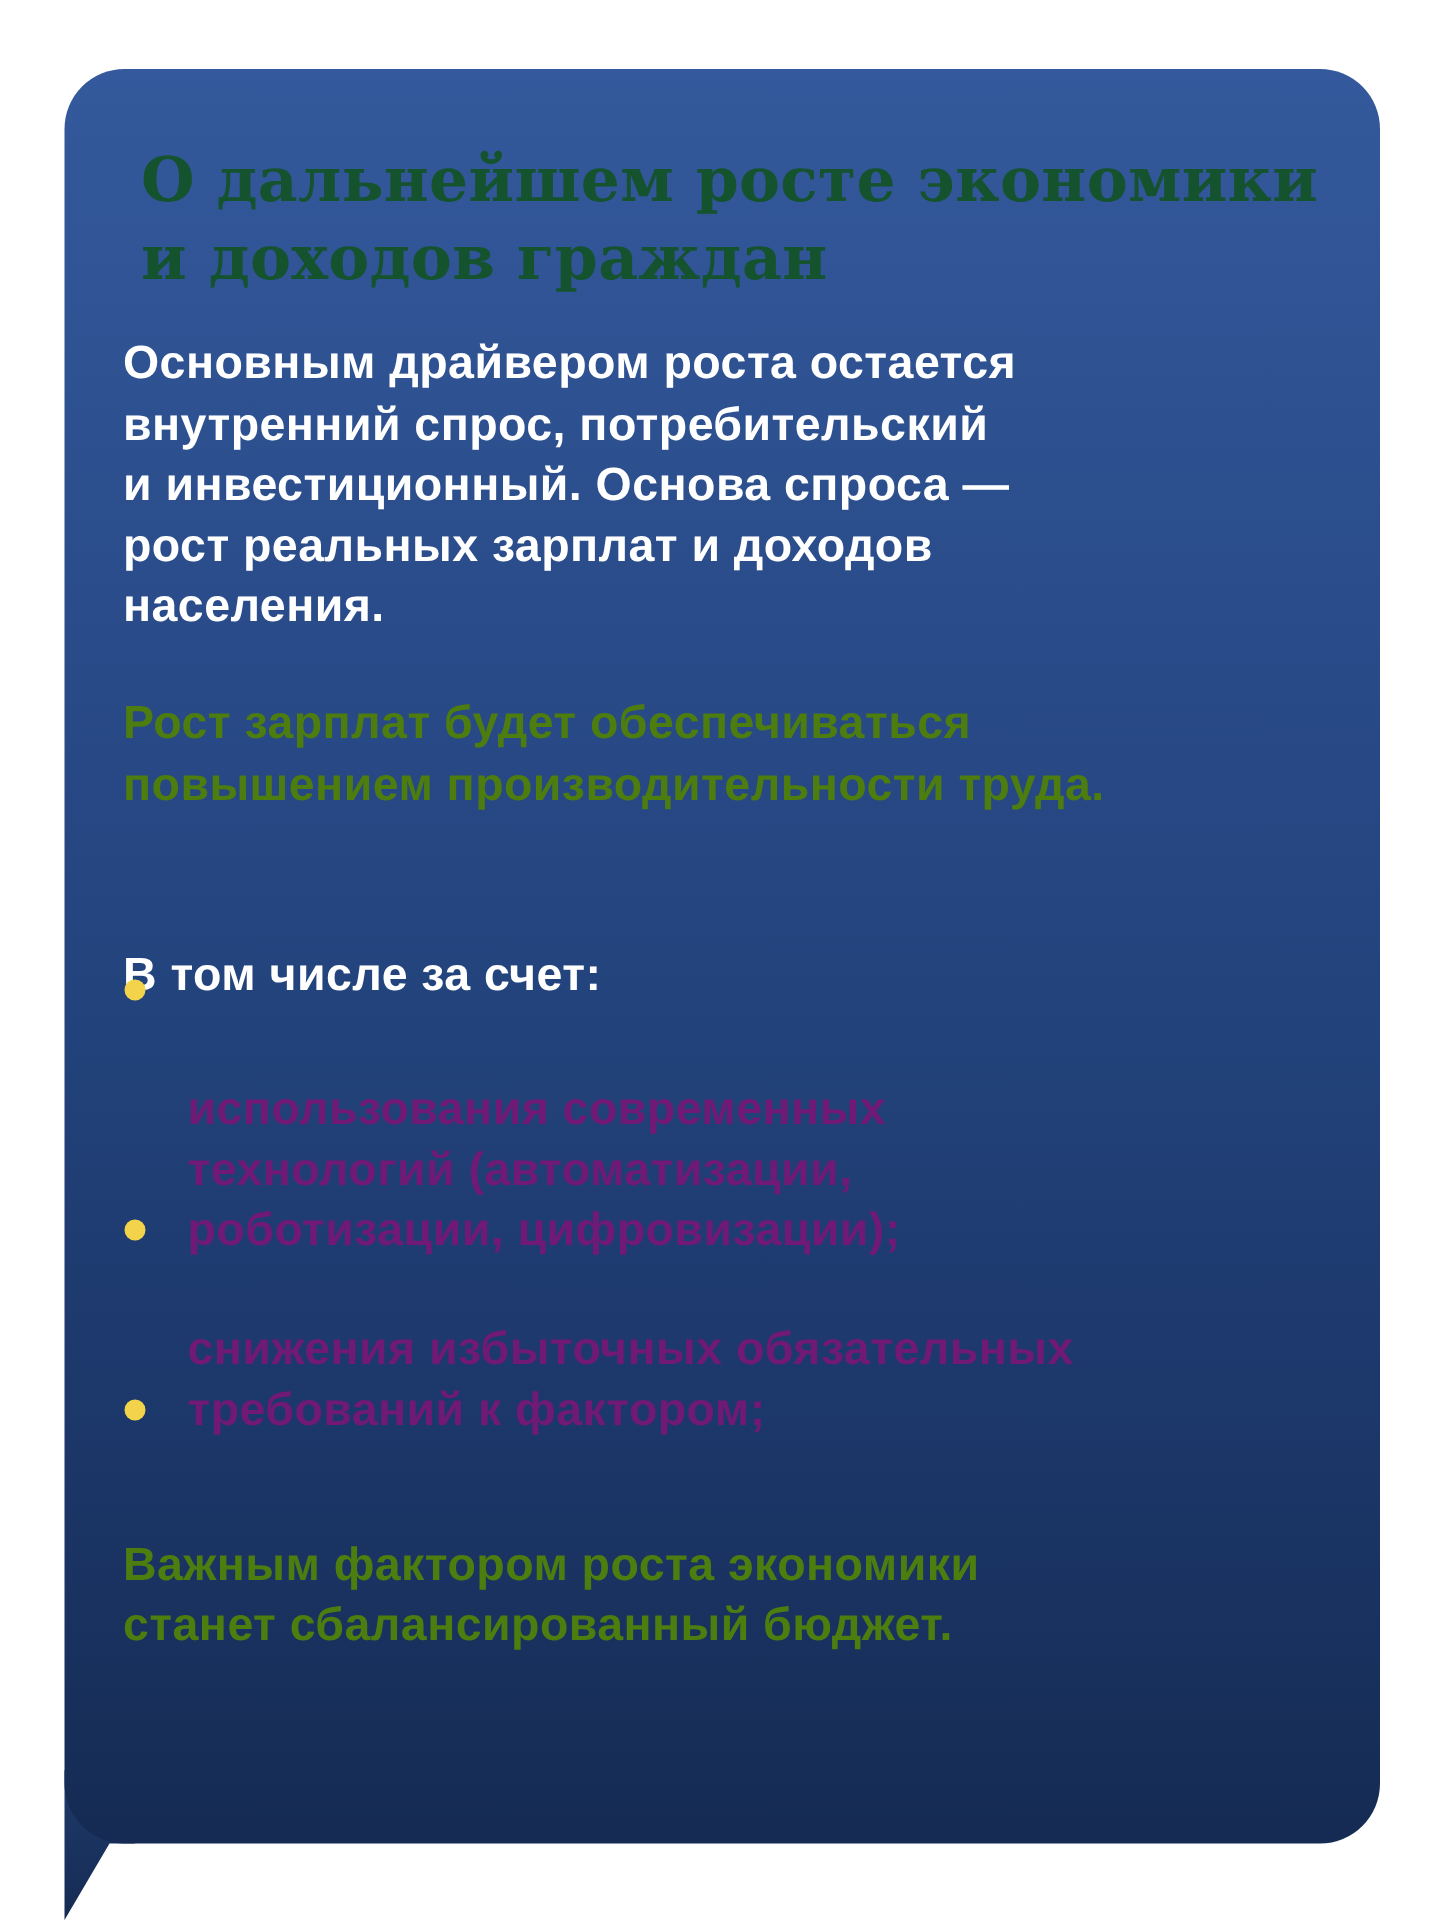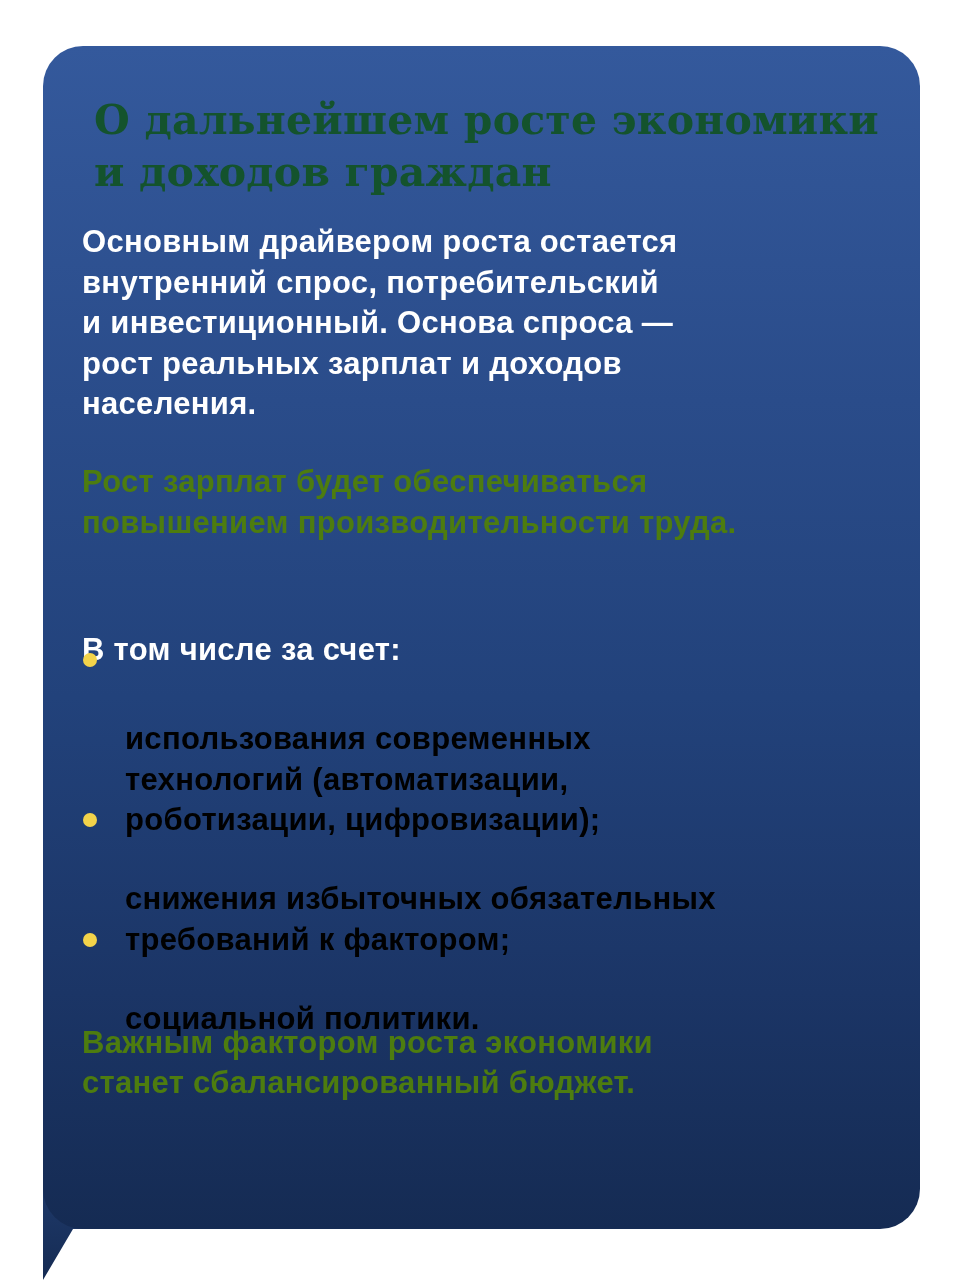--- a/index.html
+++ b/index.html
@@ -71,21 +71,21 @@
       list-style: none;
       width: 830px;
     }
     .bullet-item {
       position: absolute;
       left: 0;
       font-family: "Liberation Sans", "DejaVu Sans", sans-serif;
       font-weight: bold;
       font-size: 31px;
       line-height: 40.5px;
-      color: #000000;
+      color: #701a75;
       letter-spacing: 0.3px;
       white-space: pre-line;
     }
     .bullet-item .dot {
       position: absolute;
       left: 1px;
       top: 15px;
       width: 14px;
       height: 14px;
       border-radius: 50%;
@@ -135,20 +135,19 @@
 технологий (автоматизации,
 роботизации, цифровизации);</span>
   </li>
   <li class="bullet-item b1">
     <span class="dot"></span>
     <span class="btext">снижения избыточных обязательных
 требований к фактором;</span>
   </li>
   <li class="bullet-item b2">
     <span class="dot"></span>
-    <span class="btext">социальной политики.</span>
   </li>
 </ul>
 
 <div class="text-block final">
   <span class="yellow" style="display:block;">Важным фактором роста экономики
 станет сбалансированный бюджет.</span>
 </div>
 
 </body></html>

